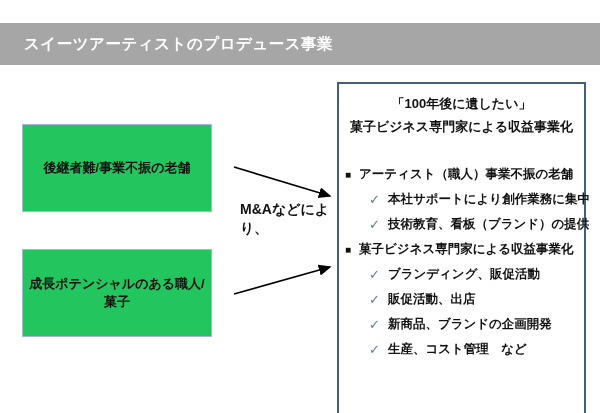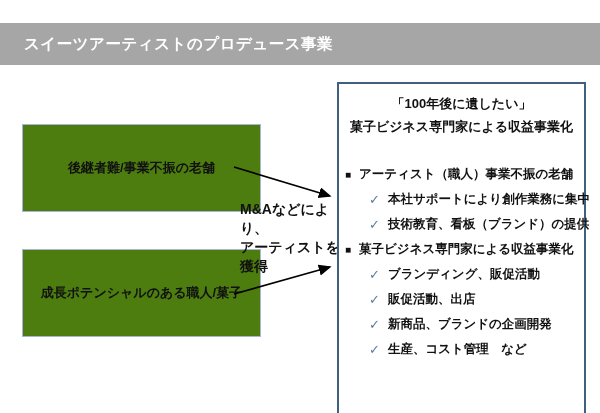--- a/index.html
+++ b/index.html
@@ -23,22 +23,22 @@
   }
   .title-bar .title-text {
     color: #ffffff;
     font-size: 15.5px;
     font-weight: bold;
     letter-spacing: 0.5px;
   }
   .left-box {
     position: absolute;
     left: 22px;
-    width: 239px; height: 88px;
-    background: #4d7c0f;
+    width: 190px; height: 88px;
+    background: #22c55e;
     border: 1.5px solid #a9b4de;
     display: flex; align-items: center; justify-content: center;
     text-align: center;
   }
   .left-box.box1 { top: 124px; }
   .left-box.box2 { top: 249px; }
   .left-box .box-text {
     font-size: 13px;
     font-weight: bold;
     color: #111111;
@@ -109,21 +109,20 @@
   <div class="left-box box1">
     <span class="box-text">後継者難/事業不振の老舗</span>
   </div>
 
   <div class="left-box box2">
     <span class="box-text">成長ポテンシャルのある職人/菓子</span>
   </div>
 
   <div class="arrow-label">
     <div>M&amp;Aなどにより、</div>
-    <div>アーティストを獲得</div>
   </div>
 
   <svg class="arrows" viewBox="0 0 600 413" xmlns="http://www.w3.org/2000/svg">
     <defs>
       <marker id="ah" markerWidth="9" markerHeight="8" refX="7" refY="3.5" orient="auto">
         <path d="M0,0 L8,3.5 L0,7 Z" fill="#000000"></path>
       </marker>
     </defs>
     <line x1="234" y1="167" x2="330" y2="196" stroke="#000000" stroke-width="1.6" marker-end="url(#ah)"></line>
     <line x1="234" y1="294" x2="330" y2="267" stroke="#000000" stroke-width="1.6" marker-end="url(#ah)"></line>

